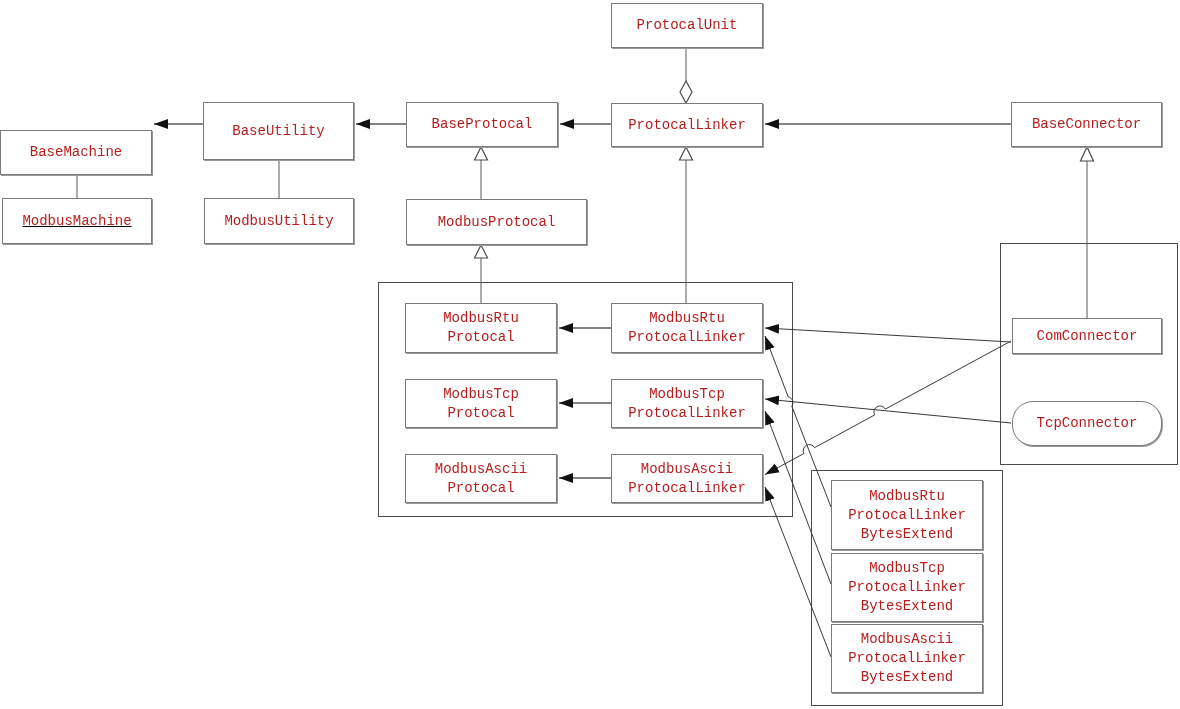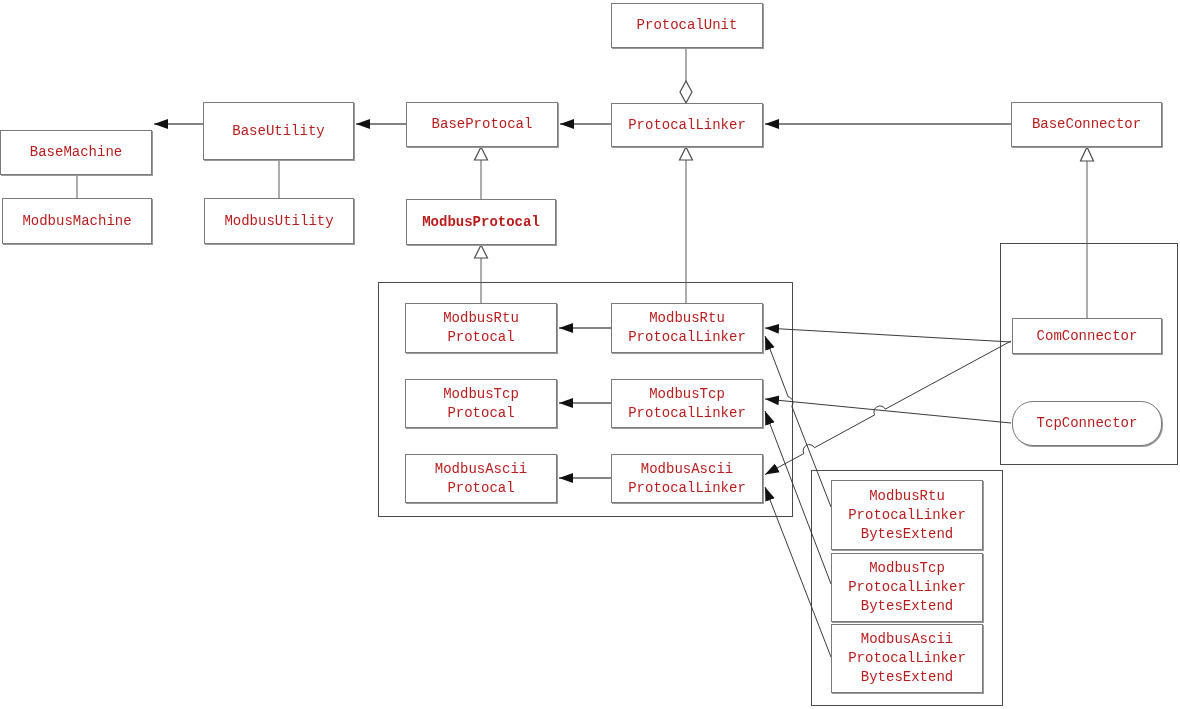--- a/index.html
+++ b/index.html
@@ -88,29 +88,29 @@
   </div>
 
   <div class="node" style="left:611px;top:103px;width:152px;height:44px;">
     <span class="lbl">ProtocalLinker</span>
   </div>
 
   <div class="node" style="left:1011px;top:102px;width:151px;height:45px;">
     <span class="lbl">BaseConnector</span>
   </div>
 
-  <div class="node" style="left:2px;top:198px;width:150px;height:46px;">
+  <div class="node" style="left:2px;top:198px;width:150px;height:46px;text-decoration:underline;">
     <span class="lbl">ModbusMachine</span>
   </div>
 
   <div class="node" style="left:204px;top:198px;width:150px;height:46px;">
     <span class="lbl">ModbusUtility</span>
   </div>
 
-  <div class="node" style="left:406px;top:199px;width:150px;height:46px;font-weight:bold;">
+  <div class="node" style="left:406px;top:199px;width:181px;height:46px;">
     <span class="lbl">ModbusProtocal</span>
   </div>
 
   <div class="node" style="left:405px;top:303px;width:152px;height:50px;">
     <span class="lbl">ModbusRtu</span>
     <span class="lbl">Protocal</span>
   </div>
 
   <div class="node" style="left:611px;top:303px;width:152px;height:50px;">
     <span class="lbl">ModbusRtu</span>

